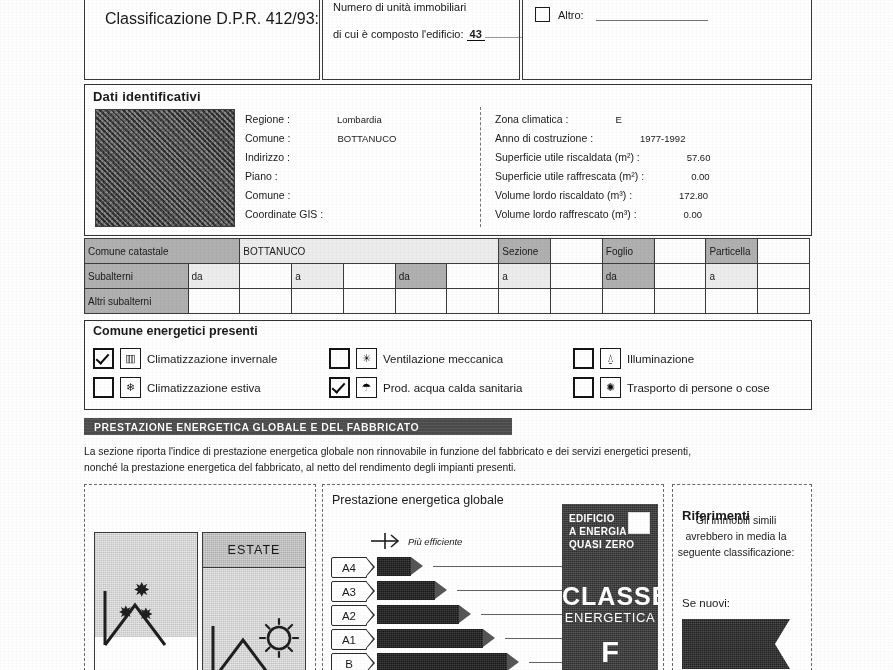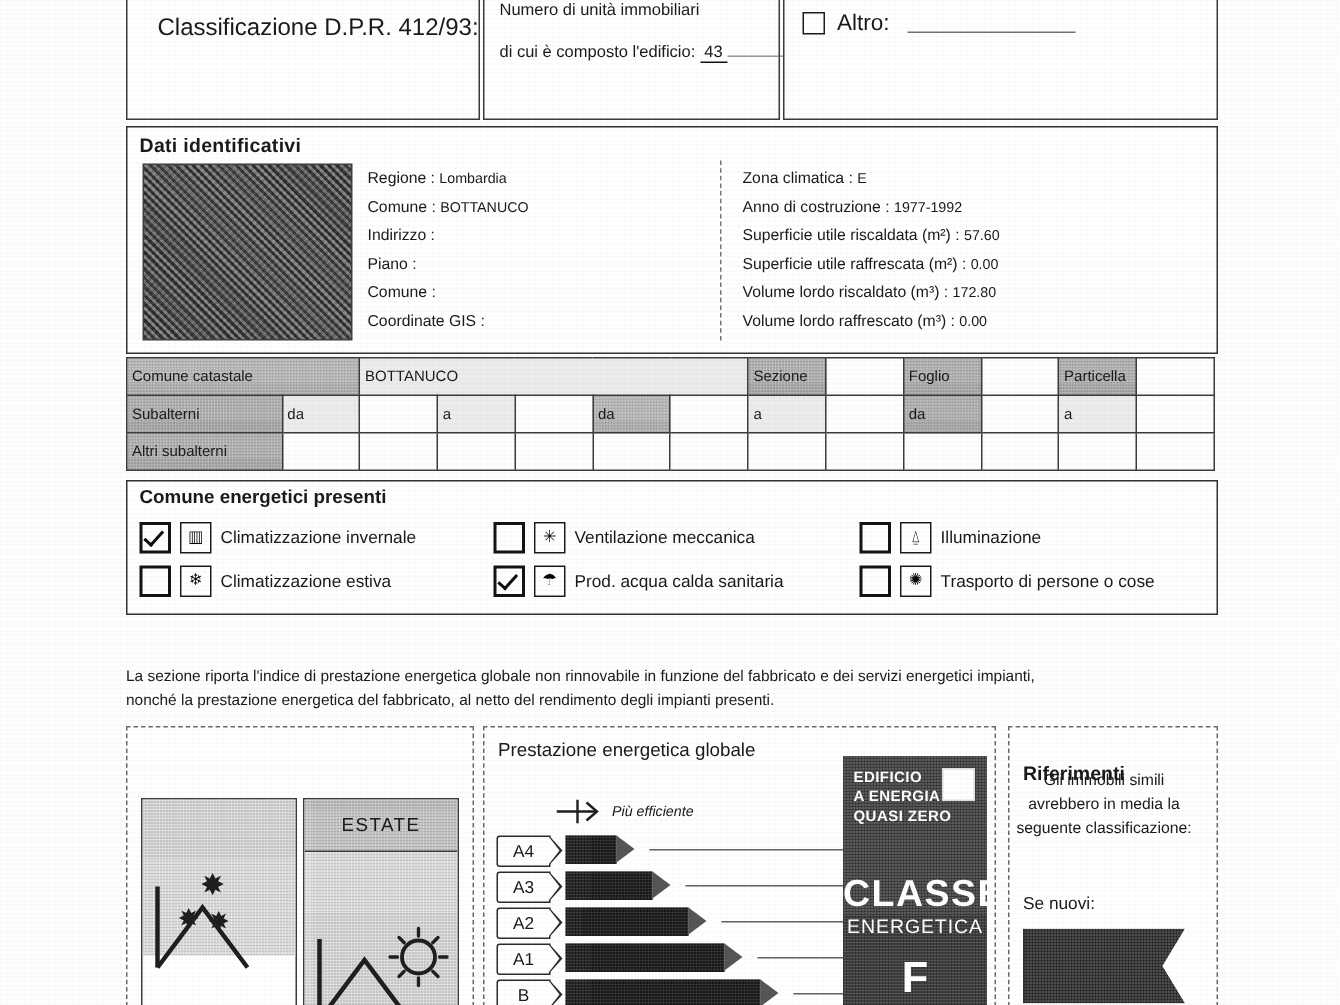--- a/index.html
+++ b/index.html
@@ -28,50 +28,50 @@
   #top-row .cell{position:absolute;top:0;height:124px;border:1px solid #3a3a3a;background:#fff;}
   #cell-class{left:0;width:234px;}
   #cell-units{left:238px;width:196px;}
   #cell-interv{left:438px;width:288px;}
 
   .classif{
     position:absolute;left:10px;top:55px;font-size:16px;white-space:nowrap;margin-left:10px;
   }
   .classif .val{border-bottom:1px solid #222;padding:0 2px;font-weight:600;}
 
-  .chk-line{position:absolute;display:flex;align-items:center;gap:8px;font-size:15px;white-space:nowrap;}
+  .chk-line{position:absolute;display:flex;align-items:center;gap:8px;font-size:11px;white-space:nowrap;}
   .cbox{
     width:13px;height:13px;border:1.6px solid #1d1d1d;display:inline-block;
     flex:0 0 13px;background:#fff;position:relative;
   }
   .underline-blank{
     display:inline-block;border-bottom:1px solid #2a2a2a;min-width:112px;height:11px;
     margin-left:4px;opacity:.65;
   }
   .num-units{position:absolute;left:10px;font-size:11px;white-space:nowrap;}
-  .num-units .v{font-weight:400;border-bottom:1.4px solid #111;padding:0 3px;}
+  .num-units .v{font-weight:700;border-bottom:1.4px solid #111;padding:0 3px;}
   .num-units .tail{display:inline-block;border-bottom:1px solid #555;width:54px;height:10px;opacity:.6;}
 
   
   #sec-dati{left:84px;top:84px;width:726px;height:150px;}
   .sec-title{
     position:absolute;left:8px;top:4px;font-size:13px;font-weight:700;letter-spacing:.2px;
   }
   .photo{
     position:absolute;left:10px;top:24px;width:138px;height:116px;
     background:
       repeating-conic-gradient(#5a5a5a 0% 25%, #7d7d7d 0% 50%) 0 0/5px 5px,
       repeating-linear-gradient(45deg,#4a4a4a 0 2px,#8a8a8a 2px 4px);
     background-blend-mode:overlay;
     border:1px solid #444;
     filter:contrast(1.1);
   }
   .fld{position:absolute;font-size:10.5px;white-space:nowrap;}
   .fld .k{}
-  .fld .v{font-size:9.5px;}
+  .fld .v{font-size:9.5px;margin-left:44px;}
   .vdiv{position:absolute;left:395px;top:22px;width:0;height:120px;border-left:1px dashed #777;}
 
   
   #cadastre{position:absolute;left:84px;top:238px;width:726px;height:76px;}
   #cadastre table{border-collapse:collapse;width:100%;height:100%;table-layout:fixed;}
   #cadastre td{border:1px solid #3c3c3c;font-size:10px;padding:0 3px;height:24px;}
   .shade{
     background:
       repeating-linear-gradient(0deg,rgba(0,0,0,.16) 0 1px,rgba(0,0,0,.04) 1px 2px),
       repeating-linear-gradient(90deg,rgba(0,0,0,.13) 0 1px,rgba(0,0,0,.03) 1px 2px),
@@ -365,22 +365,25 @@
       <span class="ico">⍙</span>
       <span>Illuminazione</span>
     </div>
     <div class="serv-item" style="left:488px;top:56px;">
       <span class="cbox-lg"></span>
       <span class="ico">✺</span>
       <span>Trasporto di persone o cose</span>
     </div>
   </div>
 
+  <div id="band">
+    <span>PRESTAZIONE ENERGETICA GLOBALE E DEL FABBRICATO</span>
+  </div>
   <div id="band-intro">
-    <div>La sezione riporta l'indice di prestazione energetica globale non rinnovabile in funzione del fabbricato e dei servizi energetici impianti,</div>
+    <div>La sezione riporta l'indice di prestazione energetica globale non rinnovabile in funzione del fabbricato e dei servizi energetici presenti,</div>
     <div>nonché la prestazione energetica del fabbricato, al netto del rendimento degli impianti presenti.</div>
   </div>
 
   <div class="panel" id="p-fab">
     <div class="ie-wrap">
       <div class="ie-col">
         <div class="ie-body">
           <svg class="house" width="100" height="70" viewBox="0 0 100 70">
             <path d="M4 12 L4 66" stroke="#1f1f1f" stroke-width="3" fill="none"></path>
             <path d="M4 66 L34 26 L64 66" stroke="#1f1f1f" stroke-width="3" fill="none"></path>

